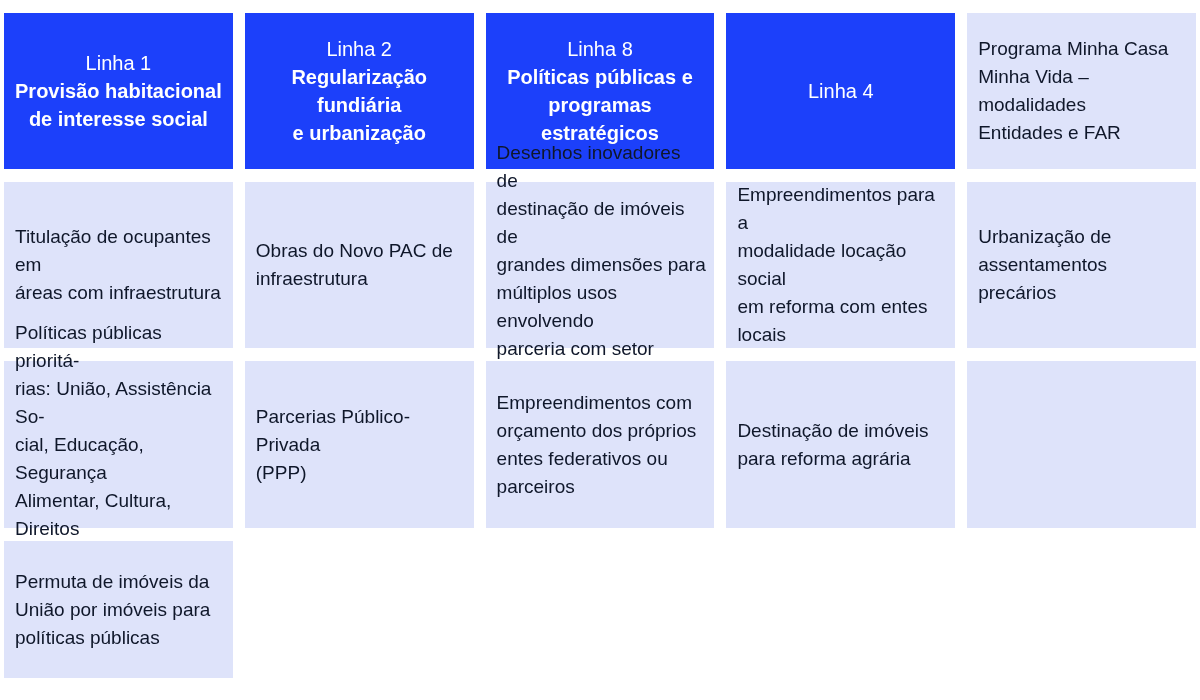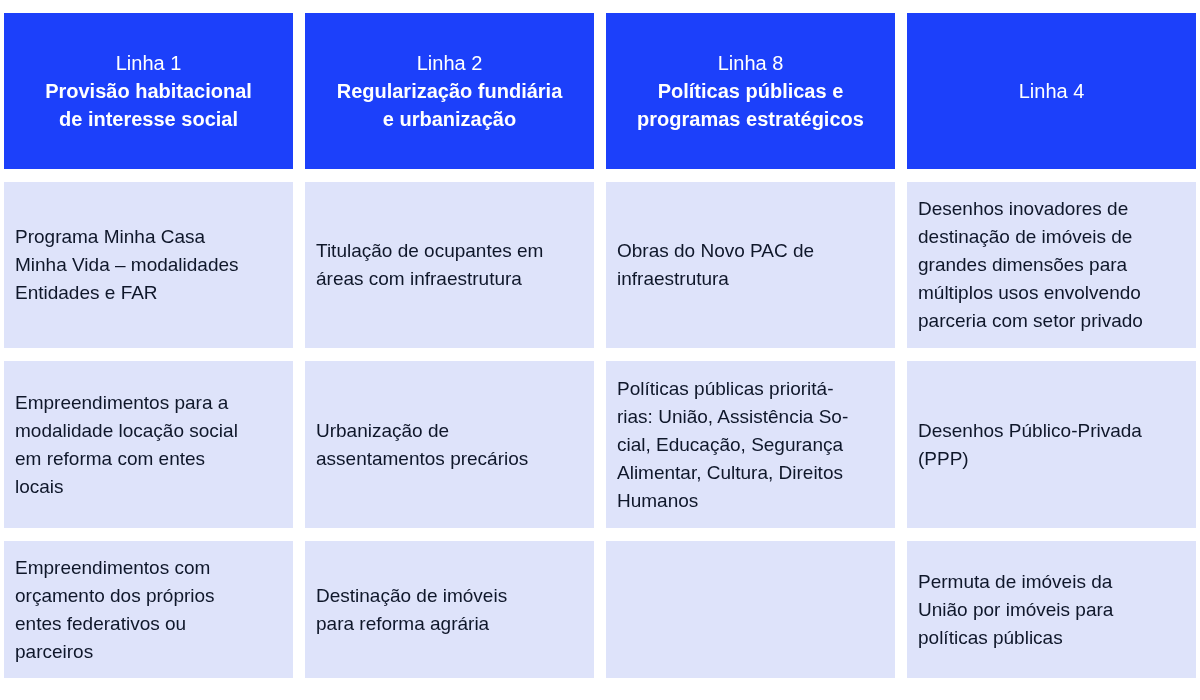--- a/index.html
+++ b/index.html
@@ -2,21 +2,21 @@
 <html><head>
 <meta charset="utf-8">
 <style>
   * { box-sizing: border-box; margin: 0; padding: 0; }
   html, body { width: 1200px; height: 700px; background: #ffffff; overflow: hidden; }
   body { font-family: "Liberation Sans", "DejaVu Sans", sans-serif; }
 
   .grid {
     margin: 13px 4px 0 4px;
     display: grid;
-    grid-template-columns: repeat(4, 1fr);
+    grid-template-columns: repeat(5, 1fr);
     grid-template-rows: 156px 166px 167px 137px;
     column-gap: 12px;
     row-gap: 13px;
   }
 
   .header-cell {
     background: #1c40fa;
     color: #ffffff;
     display: flex;
     flex-direction: column;
@@ -83,21 +83,21 @@
 modalidade locação social
 em reforma com entes
 locais</div>
   <div class="body-cell">Urbanização de
 assentamentos precários</div>
   <div class="body-cell">Políticas públicas prioritá-
 rias: União, Assistência So-
 cial, Educação, Segurança
 Alimentar, Cultura, Direitos
 Humanos</div>
-  <div class="body-cell">Desenhos Público-Privada
+  <div class="body-cell">Parcerias Público-Privada
 (PPP)</div>
 
   <div class="body-cell">Empreendimentos com
 orçamento dos próprios
 entes federativos ou
 parceiros</div>
   <div class="body-cell">Destinação de imóveis
 para reforma agrária</div>
   <div class="body-cell"></div>
   <div class="body-cell">Permuta de imóveis da

